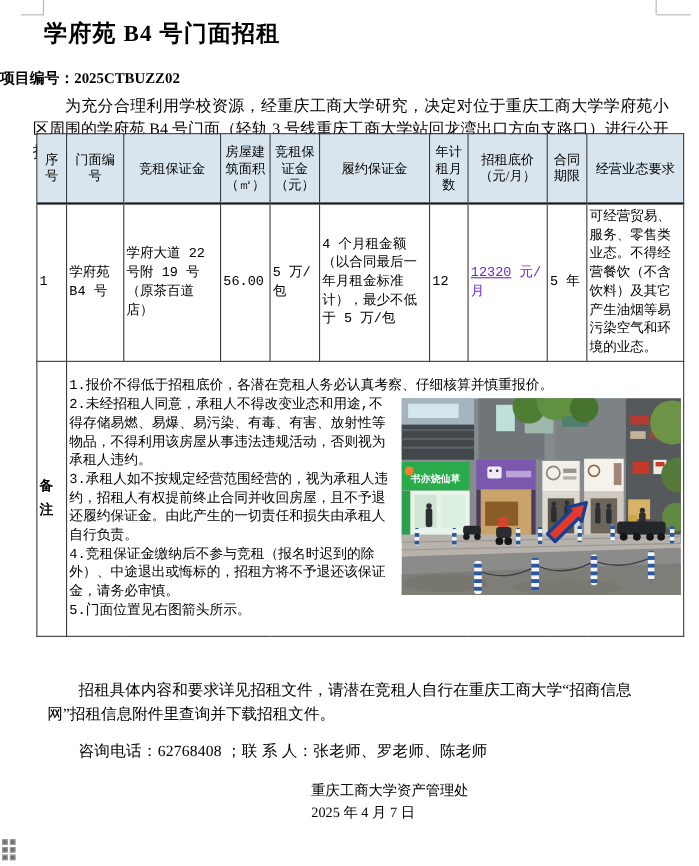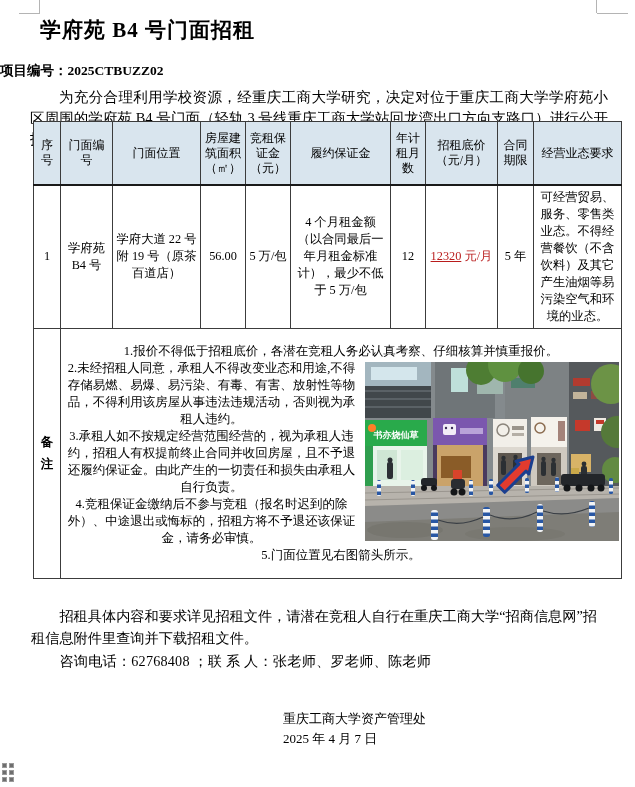--- a/index.html
+++ b/index.html
@@ -18,35 +18,35 @@
     table-layout:fixed;width:588px;font-size:12px;}
   table.rent col.c0{width:27px}  table.rent col.c1{width:52px}
   table.rent col.c2{width:88px}  table.rent col.c3{width:45px}
   table.rent col.c4{width:45px}  table.rent col.c5{width:100px}
   table.rent col.c6{width:35px}  table.rent col.c7{width:72px}
   table.rent col.c8{width:36px}  table.rent col.c9{width:88px}
   table.rent th,table.rent td{border:1px solid #3c3c3c;padding:1px 2px;}
   table.rent thead th{background:#d9e5ee;font-weight:normal;height:60px;
     text-align:center;vertical-align:middle;line-height:15px;
     border-bottom:2px solid #1a1a1a;}
-  table.rent td{text-align:center;vertical-align:middle;line-height:17px;}
+  table.rent td{vertical-align:middle;line-height:17px;font-family:Liberation Mono, monospace;}
   tr.data-row{height:143px;}
   tr.data-row td{font-size:12.3px;}
   td.biz-req{font-size:10px;line-height:13px;text-align:left;vertical-align:middle;padding:2px 3px;}
-  td.price-cell{color:#b91c1c;}
+  td.price-cell{color:#6d28d9;}
   td.price-cell .u{text-decoration:underline;}
   tr.remarks-row{height:250px;}
   td.remarks-label{font-weight:bold;font-size:12.5px;}
   td.remarks-label span{display:inline-block;width:14px;line-height:22px;word-break:break-all;}
   td.remarks-cell{text-align:left;vertical-align:top;padding:2px 3px 2px 4px;
     font-size:12.5px;line-height:19px;}
   td.remarks-cell p{margin:0;}
   .photo-wrap{float:right;width:254px;height:179px;margin:2px 0 2px 5px;}
   .notice-block{position:absolute;top:606px;left:31px;width:576px;font-size:14.2px;line-height:21.5px;}
-  .notice-block p{margin:0;text-indent:2em;}
+  .notice-block p{margin:12px;text-indent:2em;}
   .notice-block p.contact{margin-top:2px;letter-spacing:0.2px;}
   .sign-block{position:absolute;top:709px;left:283px;width:260px;text-align:left;
     font-size:13px;line-height:20px;}
   .mini-marks{position:absolute;left:2px;top:763px;display:grid;
     grid-template-columns:5px 5px;grid-auto-rows:5px;gap:2px;}
   .mini-marks i{display:block;background:#6e6e6e;border:1px solid #9a9a9a;box-sizing:border-box;}
 </style>
 </head>
 <body>
 
@@ -71,21 +71,21 @@
       <col class="c5">
         <col class="c6">
         <col class="c7">
         <col class="c8">
         <col class="c9">
     </colgroup>
     <thead>
       <tr>
         <th>序号</th>
         <th>门面编号</th>
-        <th>门面位置</th>
+        <th>竞租保证金</th>
         <th>房屋建筑面积（㎡）</th>
         <th>竞租保证金（元）</th>
         <th>履约保证金</th>
         <th>年计租月数</th>
         <th>招租底价（元/月）</th>
         <th>合同期限</th>
         <th>经营业态要求</th>
       </tr>
     </thead>
     <tbody>

